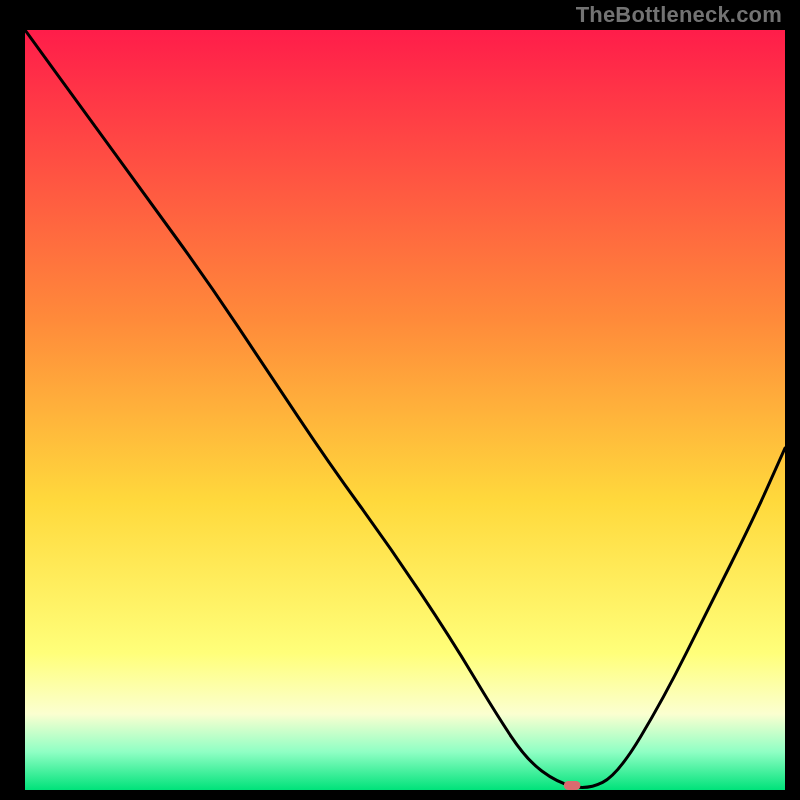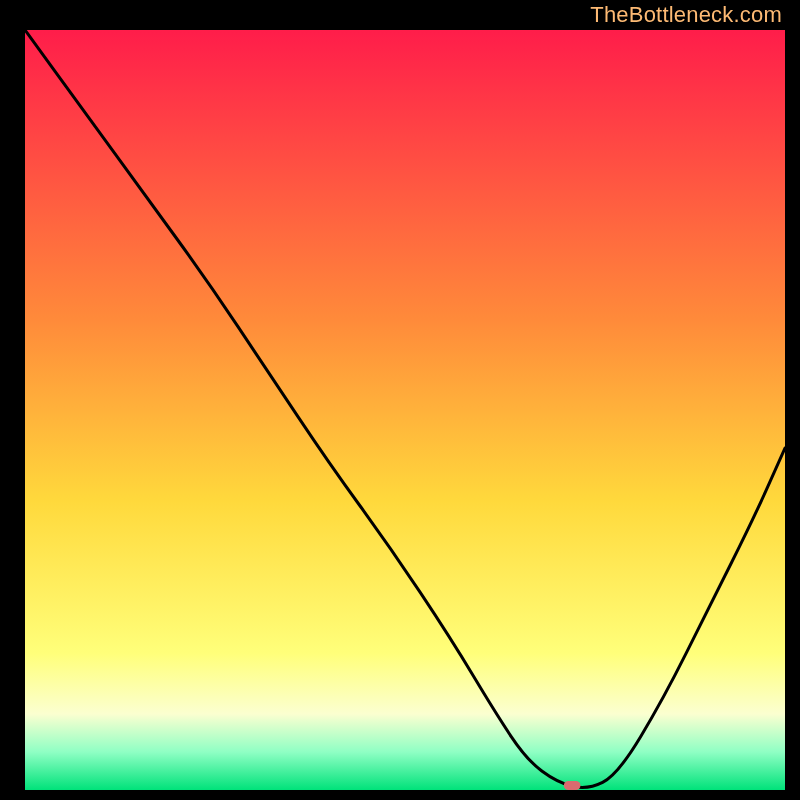--- a/index.html
+++ b/index.html
@@ -15,22 +15,22 @@
     position: relative;
     width: 800px;
     height: 800px;
     background: #000;
   }
   .attribution {
     position: absolute;
     top: 2px;
     right: 18px;
     font-size: 22px;
-    font-weight: 400;
-    color: #fdba74;
+    font-weight: 700;
+    color: #737373;
     letter-spacing: 0.2px;
     user-select: none;
   }
   
   .plot {
     position: absolute;
     left: 25px;
     top: 30px;
     width: 760px;
     height: 760px;

